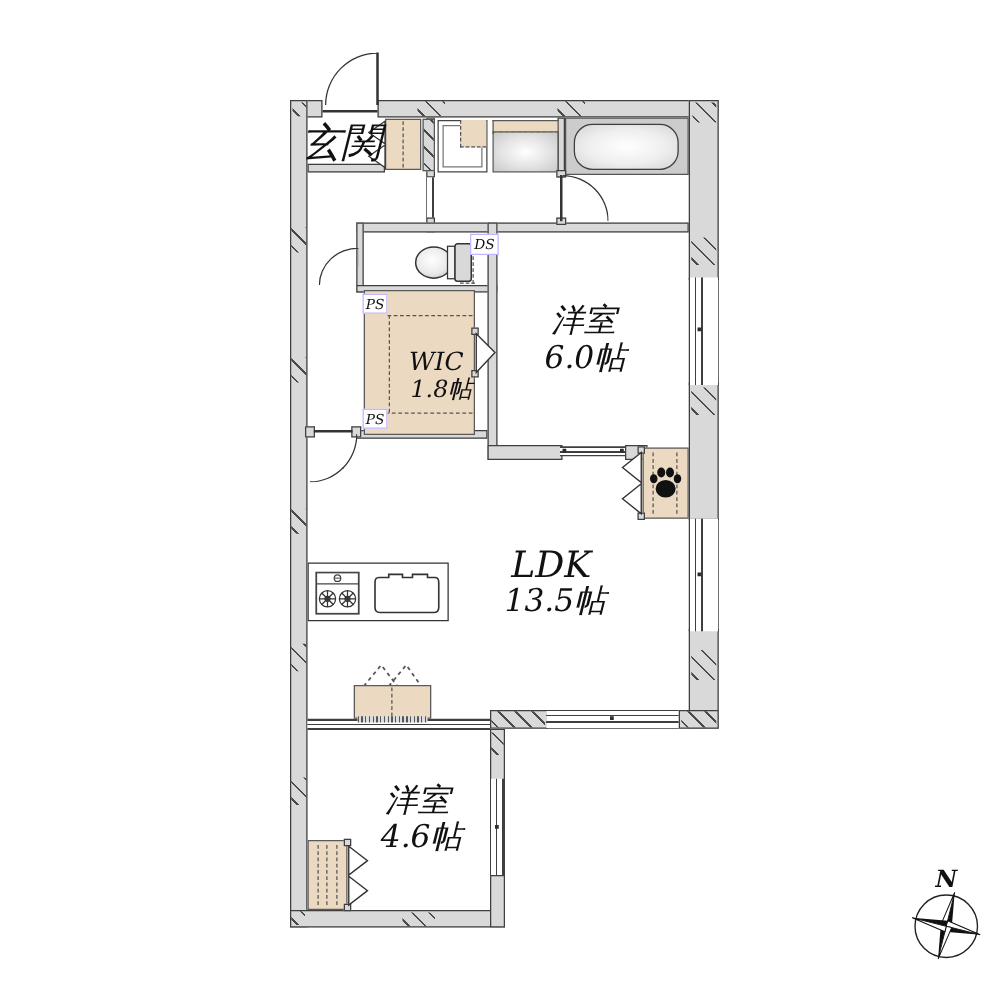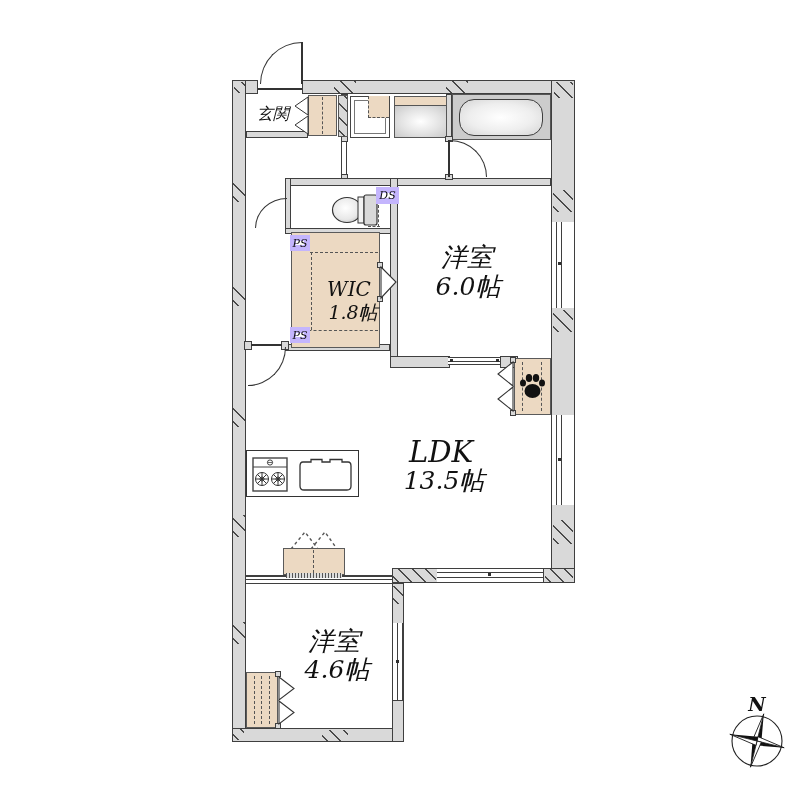--- a/index.html
+++ b/index.html
@@ -3,21 +3,21 @@
 <meta charset="utf-8">
 <style>
   html,body{margin:0;padding:0;background:#ffffff;}
   .plan{position:relative;width:800px;height:800px;background:#fff;overflow:hidden;
         font-family:"DejaVu Serif","Liberation Serif",serif;}
   .abs{position:absolute;box-sizing:border-box;}
   .wall{position:absolute;box-sizing:border-box;background:#d9d9d9;border:1px solid #3f3f3f;}
   .fixb{position:absolute;box-sizing:border-box;background:#ecd9c2;border:1px solid #5a5a5a;}
   .label{position:absolute;color:#111;font-style:italic;white-space:nowrap;
          transform:translate(-50%,-50%);line-height:1;}
-  .tag{position:absolute;box-sizing:border-box;background:#fff;border:6px solid #c4b5fd;
+  .tag{position:absolute;box-sizing:border-box;background:#fff;border:1px solid #c4b5fd;
        display:flex;align-items:center;justify-content:center;
        font:italic 11px "DejaVu Serif","Liberation Serif",serif;color:#111;}
   .hatch{position:absolute;background:repeating-linear-gradient(45deg,rgba(0,0,0,0) 0 3px,#4a4a4a 3px 4.5px,rgba(0,0,0,0) 4.5px 9.5px);}
   .winV{position:absolute;background:linear-gradient(90deg,#3f3f3f 0 1px,#fff 1px 5px,#3f3f3f 5px 6px,#fff 6px 10px,#3f3f3f 10px 11px,#fff 11px calc(100% - 1px),#3f3f3f calc(100% - 1px) 100%);}
   .winH{position:absolute;background:linear-gradient(180deg,#3f3f3f 0 1px,#fff 1px 4px,#3f3f3f 4px 5px,#fff 5px 9px,#3f3f3f 9px 10px,#fff 10px calc(100% - 1px),#3f3f3f calc(100% - 1px) 100%);}
   .dv{position:absolute;border-left:1.5px dashed #555;}
   .dh{position:absolute;border-top:1.5px dashed #555;}
   .arc{position:absolute;box-sizing:border-box;}
   .sq{position:absolute;background:#2e2e2e;}
   .post{position:absolute;box-sizing:border-box;background:#d9d9d9;border:1px solid #3f3f3f;}
@@ -210,21 +210,21 @@
   <div class="dv" style="left:254px;top:676px;height:48px;"></div>
   <div class="dv" style="left:261px;top:676px;height:48px;"></div>
   <div class="dv" style="left:269px;top:676px;height:48px;"></div>
   <div class="post" style="left:275px;top:671px;width:6px;height:6px;"></div>
   <div class="post" style="left:275px;top:723px;width:6px;height:6px;"></div>
   <svg class="abs" style="left:277px;top:675px;" width="20" height="52" viewBox="0 0 20 52">
     <path d="M2 2 L17 13.5 L2 25 Z" fill="#fff" stroke="#333" stroke-width="1.1"></path>
     <path d="M2 26 L17 37.5 L2 49 Z" fill="#fff" stroke="#333" stroke-width="1.1"></path>
   </svg>
 
-  <div class="label" style="left:273px;top:114px;font-size:16px;">玄関</div>
+  <div class="label" style="left:273px;top:114px;font-size:32px;">玄関</div>
   <div class="label" style="left:467px;top:257px;font-size:26px;">洋室</div>
   <div class="label" style="left:468px;top:286px;font-size:25px;">6.0帖</div>
   <div class="label" style="left:349px;top:289px;font-size:20px;">WIC</div>
   <div class="label" style="left:353px;top:312px;font-size:19px;">1.8帖</div>
   <div class="label" style="left:441px;top:452px;font-size:29px;">LDK</div>
   <div class="label" style="left:444px;top:480px;font-size:25px;">13.5帖</div>
   <div class="label" style="left:334px;top:641px;font-size:26px;">洋室</div>
   <div class="label" style="left:337px;top:669px;font-size:25px;">4.6帖</div>
 
   <div class="label" style="left:757px;top:704px;font-size:19px;font-weight:bold;">N</div>

